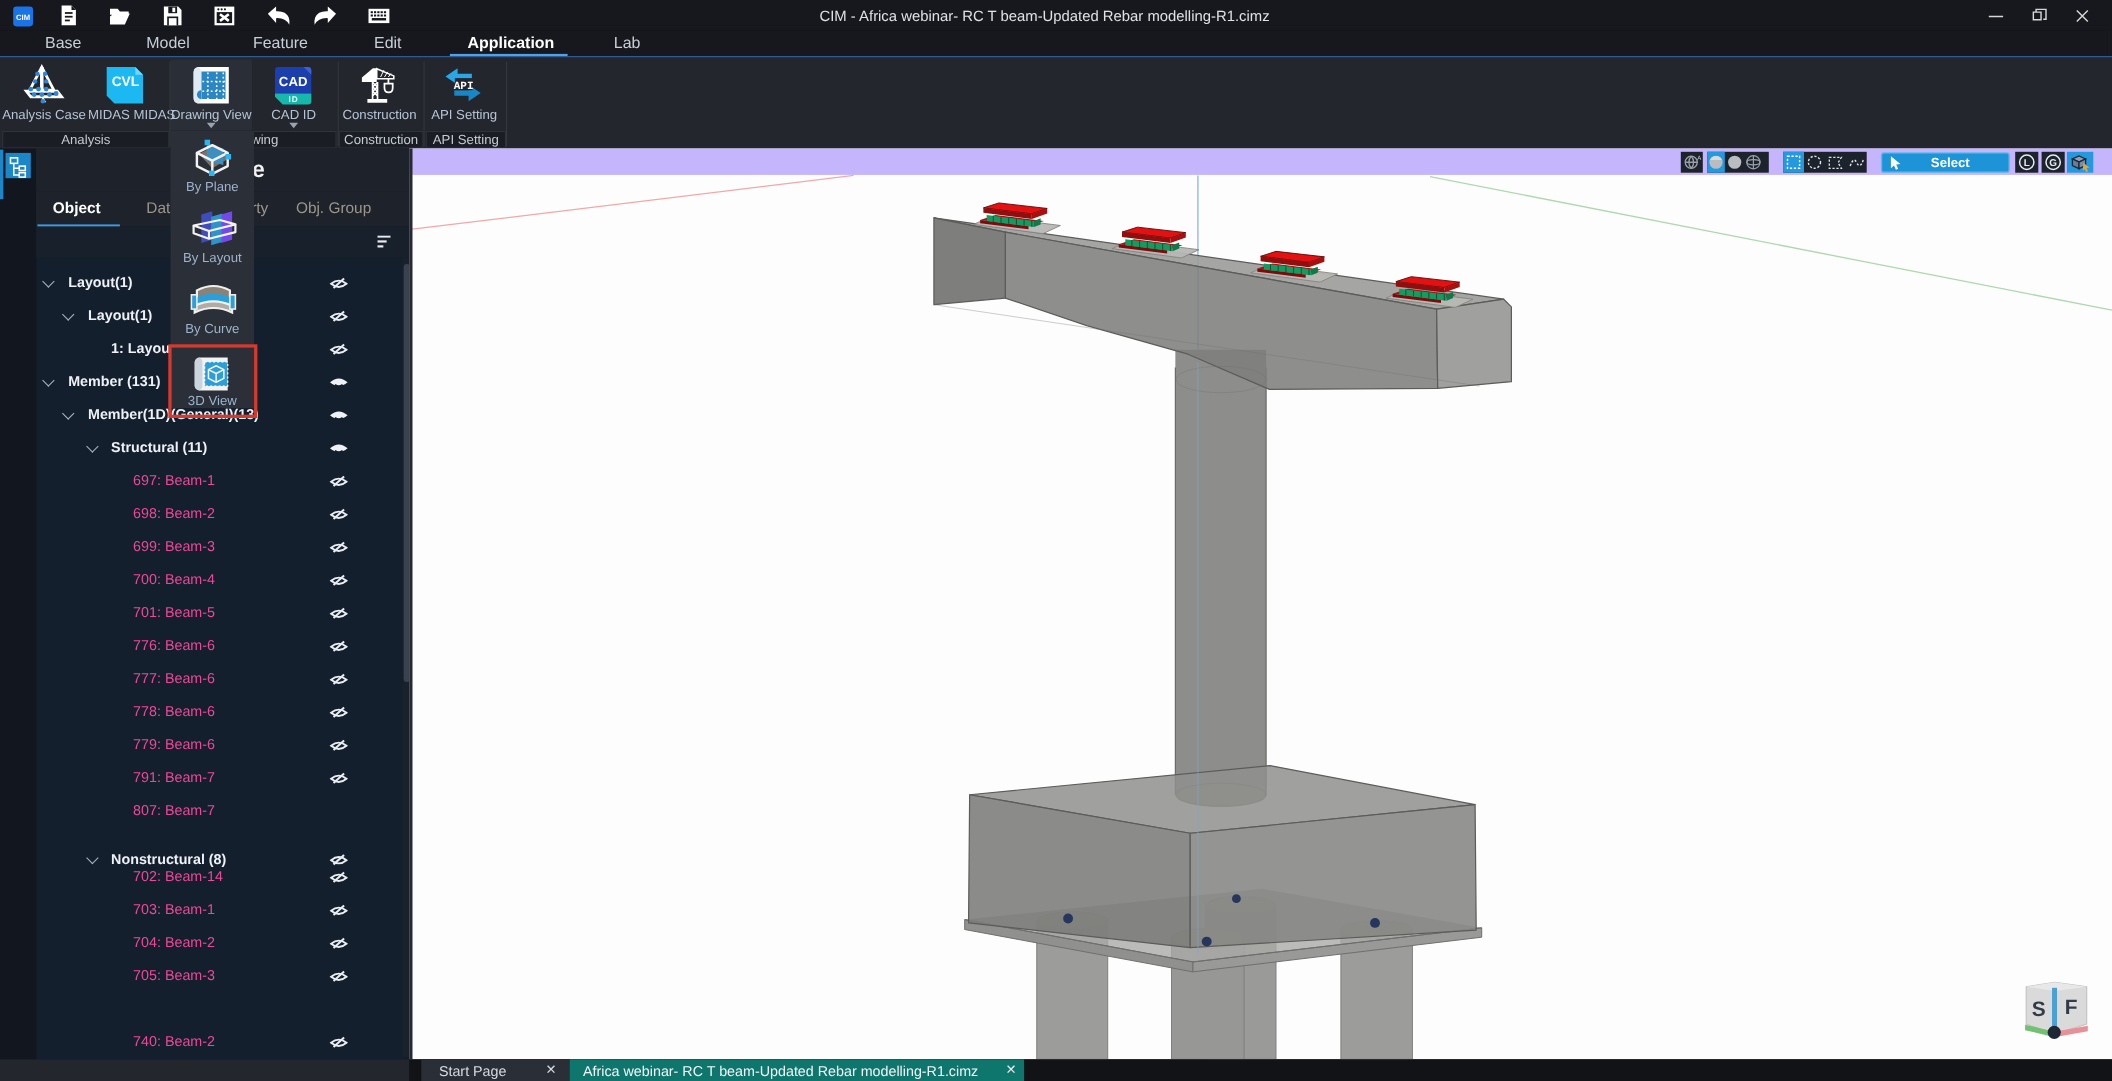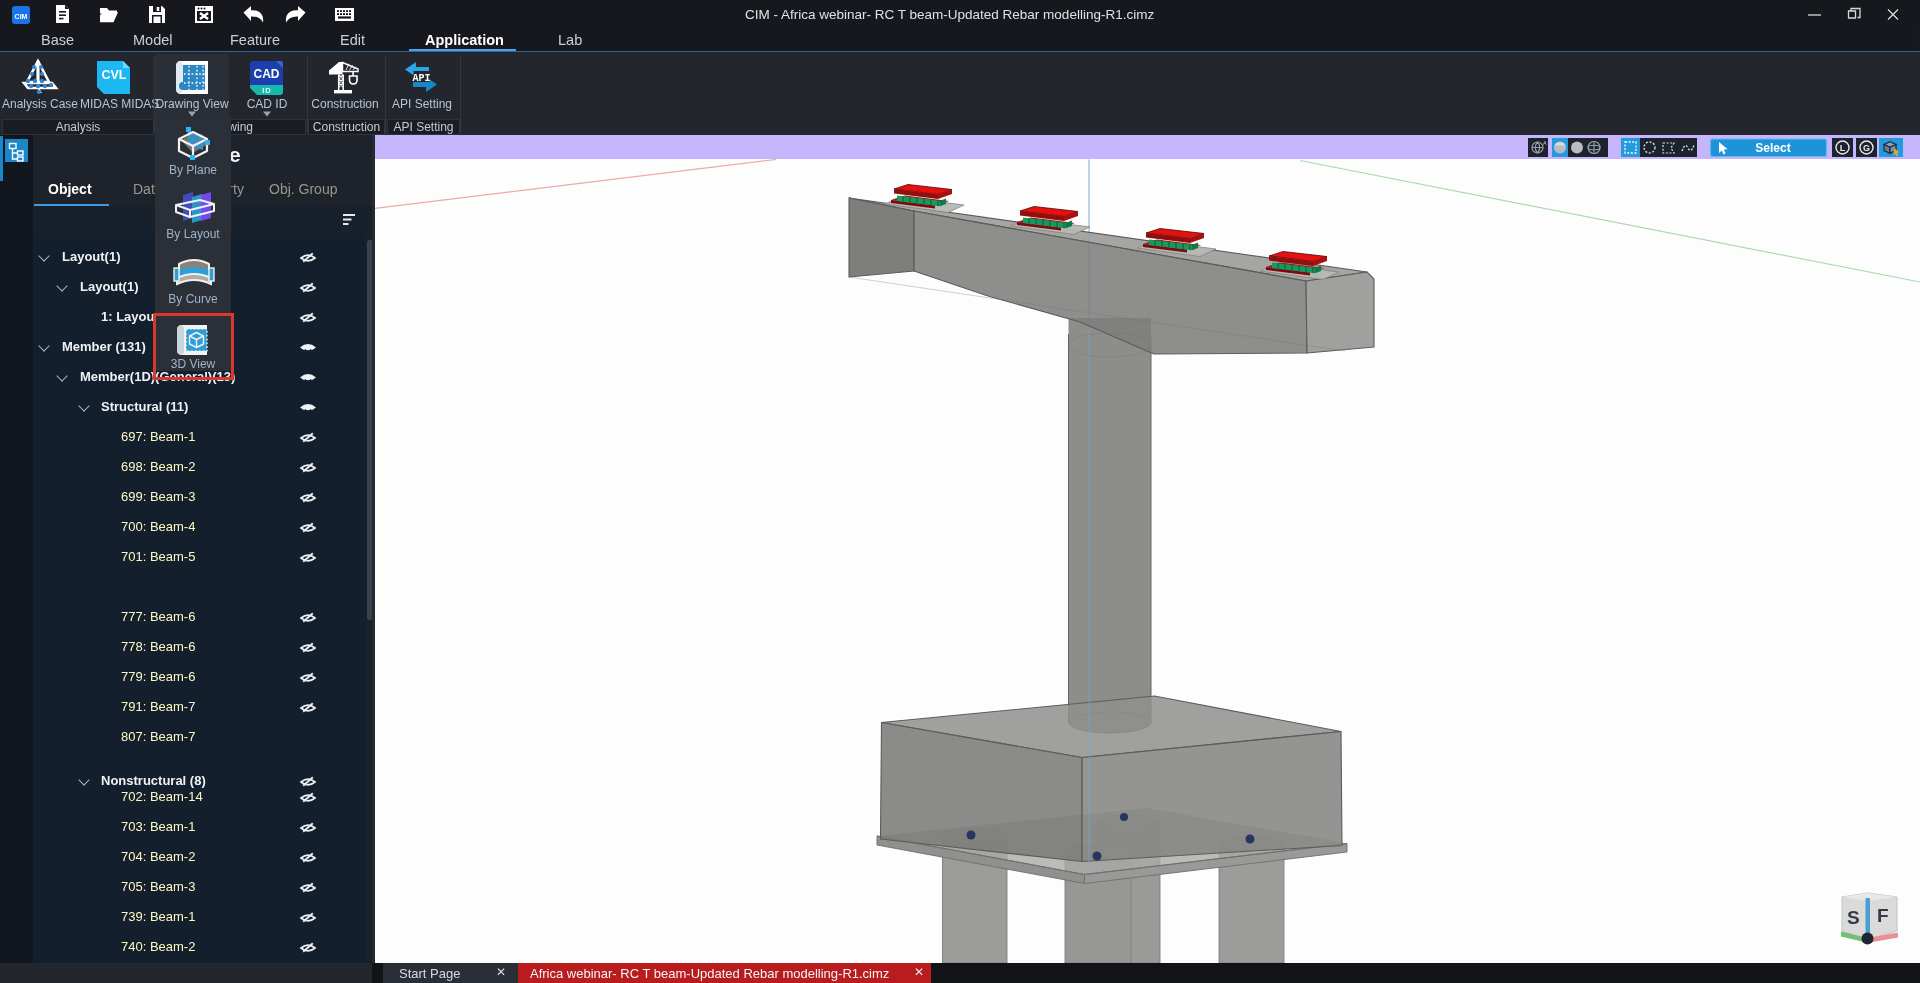--- a/index.html
+++ b/index.html
@@ -23,21 +23,21 @@
   
   #sidebar{position:absolute;left:0;top:135px;width:33px;height:828px;background:#12161e;}
   #panel{position:absolute;left:33px;top:135px;width:339px;height:828px;background:#141f2d;}
   #panelhead{position:absolute;left:0;top:0;width:339px;height:39px;background:#1e232b;}
   #paneltabs{position:absolute;left:0;top:39px;width:339px;height:32px;background:#1e232b;}
   #paneltool{position:absolute;left:0;top:71px;width:339px;height:28px;background:#18202c;}
   .ptab{position:absolute;top:7px;font-size:14px;color:#9b968c;}
   .ptab.on{color:#fff;font-weight:bold;}
   
   .trow{position:absolute;left:0;width:330px;height:30px;}
-  .tlabel{position:absolute;top:7px;font-size:13px;color:#fef9c3;}
+  .tlabel{position:absolute;top:7px;font-size:13px;color:#ec4899;}
   .tlabel.b{font-weight:bold;color:#eef1f5;}
   .chev{position:absolute;top:10px;width:7px;height:7px;
         border-right:1.5px solid #a8b2bf;border-bottom:1.5px solid #a8b2bf;
         transform:rotate(45deg);}
   .eye{position:absolute;left:266px;top:6px;width:18px;height:18px;}
   
   #viewport{position:absolute;left:372px;top:135px;width:1548px;height:828px;background:#fdfdfd;}
   #vstrip{position:absolute;left:0;top:0;width:1548px;height:24px;background:#c4b5fd;}
   
   #bottombar{position:absolute;left:0;top:963px;width:1920px;height:20px;background:#111317;}
@@ -315,20 +315,26 @@
           <svg class="eye">
             <use href="#eye-closed"></use>
           </svg>
         </div>
       <div class="trow" style="top:308px;">
           <span class="tlabel" style="left:88px;">701: Beam-5</span>
           <svg class="eye">
             <use href="#eye-closed"></use>
           </svg>
         </div>
+      <div class="trow" style="top:338px;">
+          <span class="tlabel" style="left:88px;">776: Beam-6</span>
+          <svg class="eye">
+            <use href="#eye-closed"></use>
+          </svg>
+        </div>
       <div class="trow" style="top:368px;">
           <span class="tlabel" style="left:88px;">777: Beam-6</span>
           <svg class="eye">
             <use href="#eye-closed"></use>
           </svg>
         </div>
       <div class="trow" style="top:398px;">
           <span class="tlabel" style="left:88px;">778: Beam-6</span>
           <svg class="eye">
             <use href="#eye-closed"></use>
@@ -369,26 +375,20 @@
           </svg>
         </div>
       <div class="trow" style="top:608px;">
           <span class="tlabel" style="left:88px;">704: Beam-2</span>
           <svg class="eye">
             <use href="#eye-closed"></use>
           </svg>
         </div>
       <div class="trow" style="top:638px;">
           <span class="tlabel" style="left:88px;">705: Beam-3</span>
-          <svg class="eye">
-            <use href="#eye-closed"></use>
-          </svg>
-        </div>
-      <div class="trow" style="top:668px;">
-          <span class="tlabel" style="left:88px;">739: Beam-1</span>
           <svg class="eye">
             <use href="#eye-closed"></use>
           </svg>
         </div>
       <div class="trow" style="top:698px;">
           <span class="tlabel" style="left:88px;">740: Beam-2</span>
           <svg class="eye">
             <use href="#eye-closed"></use>
           </svg>
         </div>
@@ -540,21 +540,21 @@
         <circle cx="1867.5" cy="938.5" r="6" fill="#1d2736"></circle>
       </g>
     </svg>
   </div>
   <div id="bottombar">
     <div style="position:absolute;left:0;top:0;width:372px;height:20px;background:#23262d;"></div>
     <div style="position:absolute;left:383px;top:0;width:155px;height:20px;background:#2a2f37;">
       <span style="position:absolute;left:16px;top:3px;font-size:13px;color:#d6dae0;">Start Page</span>
       <span style="position:absolute;left:113px;top:2px;font-size:12px;color:#d6dae0;">✕</span>
     </div>
-    <div style="position:absolute;left:518px;top:0;width:413px;height:20px;background:#b91c1c;">
+    <div style="position:absolute;left:518px;top:0;width:413px;height:20px;background:#0f766e;">
       <span style="position:absolute;left:12px;top:3px;font-size:13px;color:#f3f5f8;">Africa webinar- RC T beam-Updated Rebar modelling-R1.cimz</span>
       <span style="position:absolute;left:396px;top:2px;font-size:12px;color:#e6e8ec;">✕</span>
     </div>
   </div>
   <div id="dropdown">
     <svg width="76" height="263" style="position:absolute;left:0;top:0;">
 
       <g transform="translate(20,8)">
         <path d="M6 13 L21 5 L33 17 L18 26 Z" fill="#8b7d6b" fill-opacity="0.85"></path>
         <path d="M13 4 L28 8 L28 23 L13 19 Z" fill="#3e8fbf"></path>

